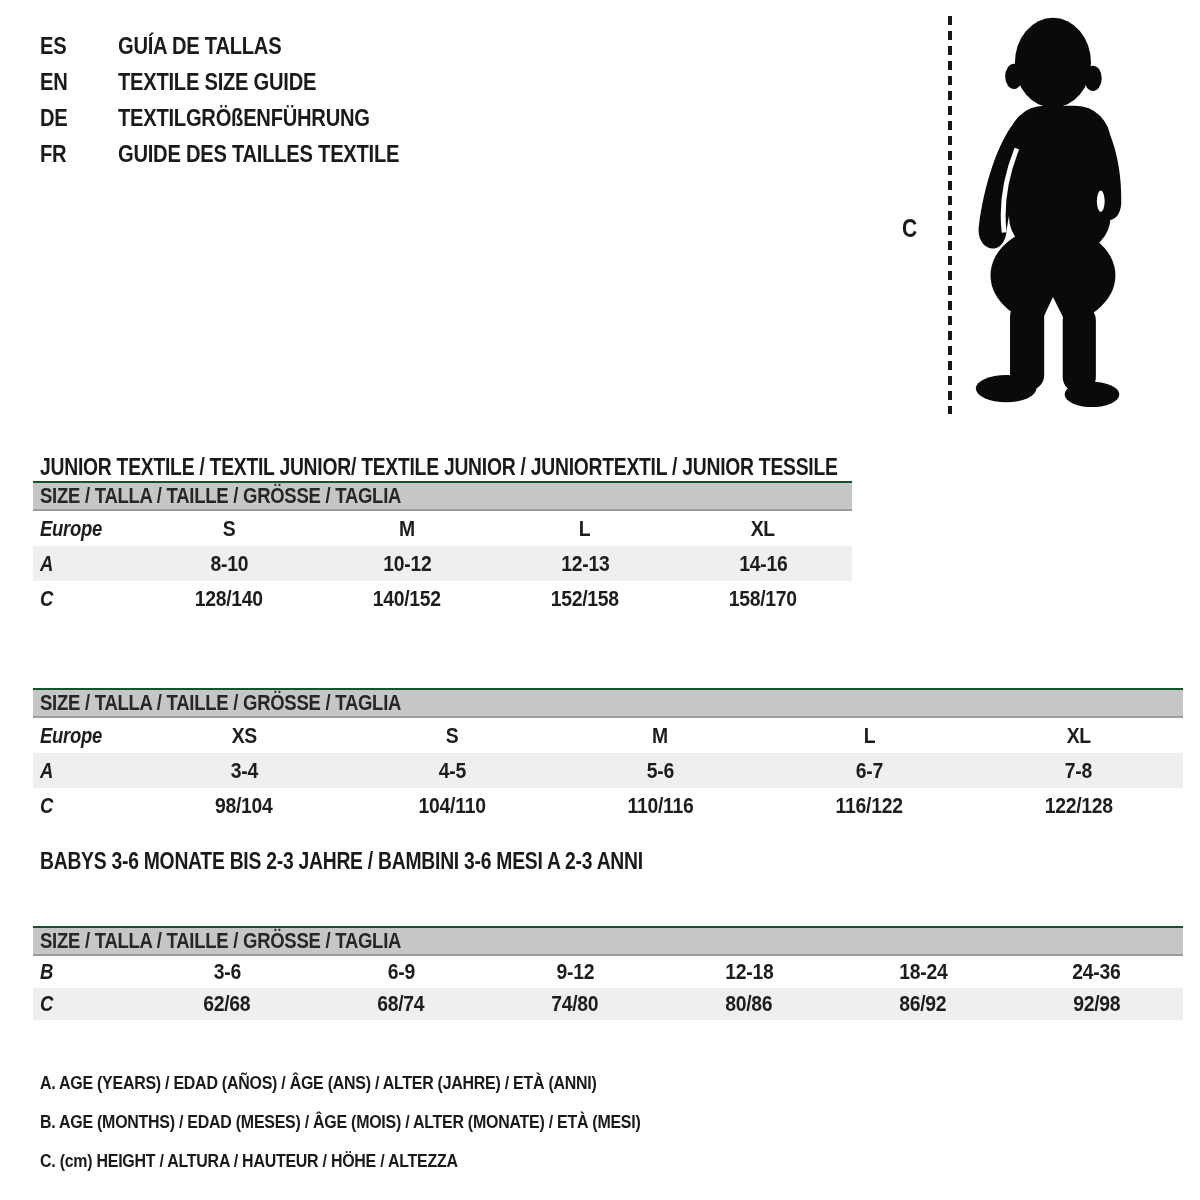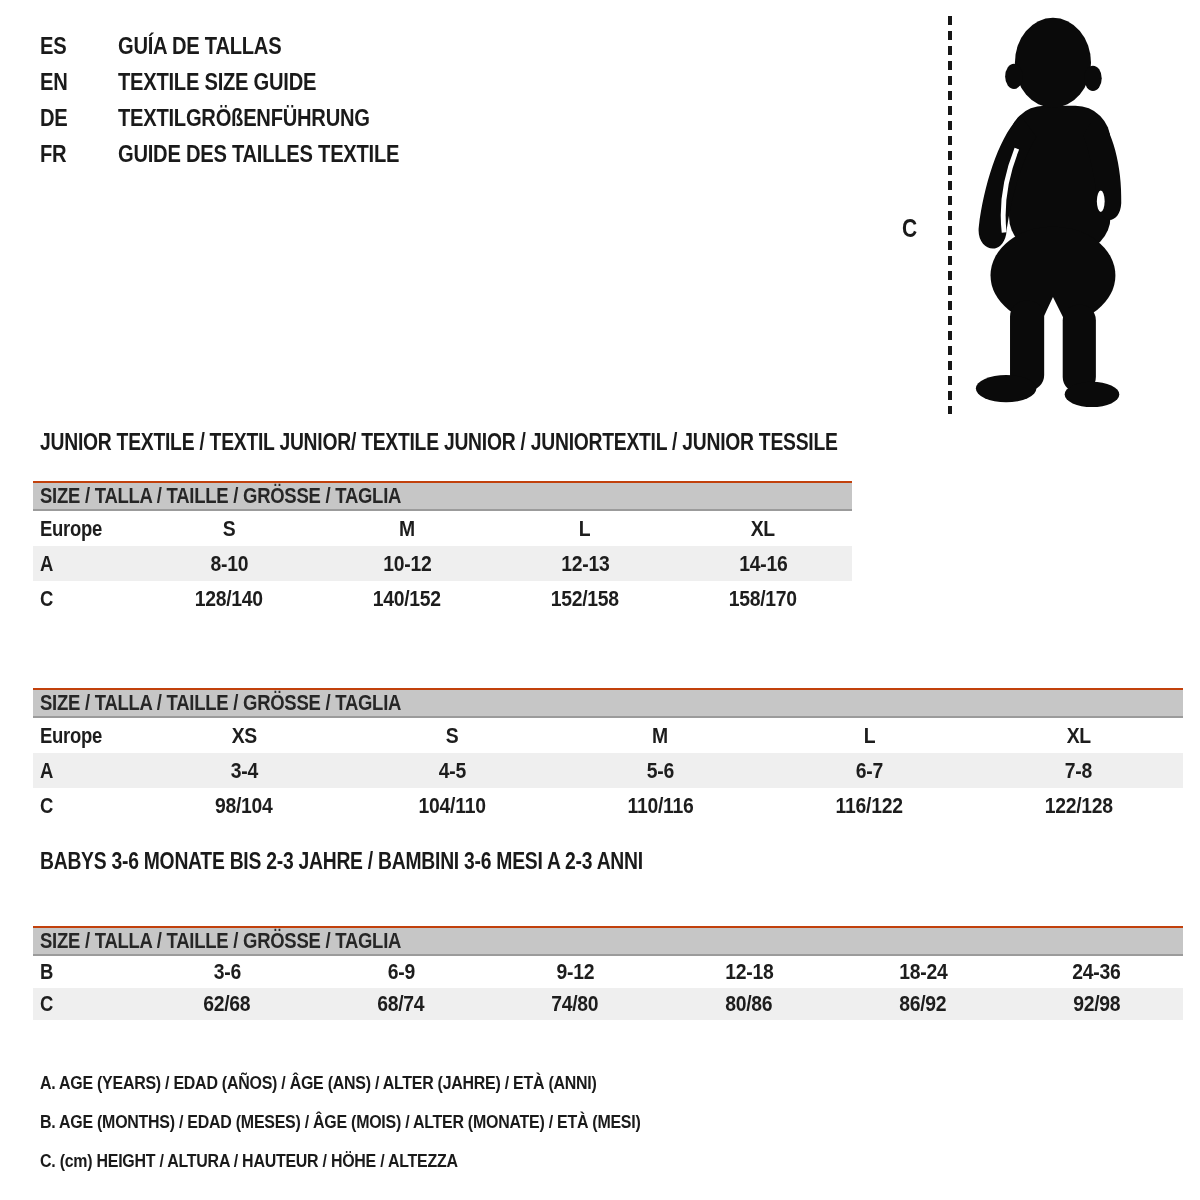--- a/index.html
+++ b/index.html
@@ -16,31 +16,31 @@
   .lang-row{display:grid;grid-template-columns:78px auto;height:36px;align-items:center;
     font-size:24px;font-weight:700;}
   
   .measure-line{position:absolute;left:948px;top:16px;width:4px;height:398px;
     background:repeating-linear-gradient(to bottom,#161616 0 9px,transparent 9px 15px);}
   .height-label{position:absolute;left:902px;top:214px;font-size:25px;font-weight:700;}
   .toddler-svg{position:absolute;left:958px;top:12px;}
 
   
   .section-title{position:absolute;left:40px;font-size:23px;font-weight:700;line-height:24px;}
-  .title-junior{top:430px;}
+  .title-junior{top:455px;}
   .title-children{top:640px;}
   .title-babies{top:842px;line-height:38px;}
   .sub{font-size:15px;vertical-align:-4px;letter-spacing:0;}
 
   
   .size-table{position:absolute;border-collapse:collapse;table-layout:fixed;}
-  .size-table th{background:#c6c6c6;border-top:2px solid #c2410c;border-bottom:2px solid #9b9b9b;
+  .size-table th{background:#c6c6c6;border-top:2px solid #14532d;border-bottom:2px solid #9b9b9b;
     height:26px;text-align:left;padding:0 0 0 7px;font-size:22px;font-weight:700;color:#262626;}
   .size-table td{height:35px;text-align:center;font-size:22px;font-weight:700;padding:0;color:#1d1d1d;}
-  .size-table td.lbl{text-align:left;padding-left:7px;}
+  .size-table td.lbl{text-align:left;padding-left:7px;font-style:italic;}
   .size-table tr.shade td{background:#efefef;}
   .t-junior{left:33px;top:481px;width:819px;}
   .t-children{left:33px;top:688px;width:1150px;}
   .t-babies{left:33px;top:926px;width:1150px;}
   .t-babies td{height:32px;}
 
   
   .footnotes{position:absolute;left:40px;top:1063px;}
   .footnote{height:39px;display:flex;align-items:center;font-size:19px;font-weight:700;}
 </style>

